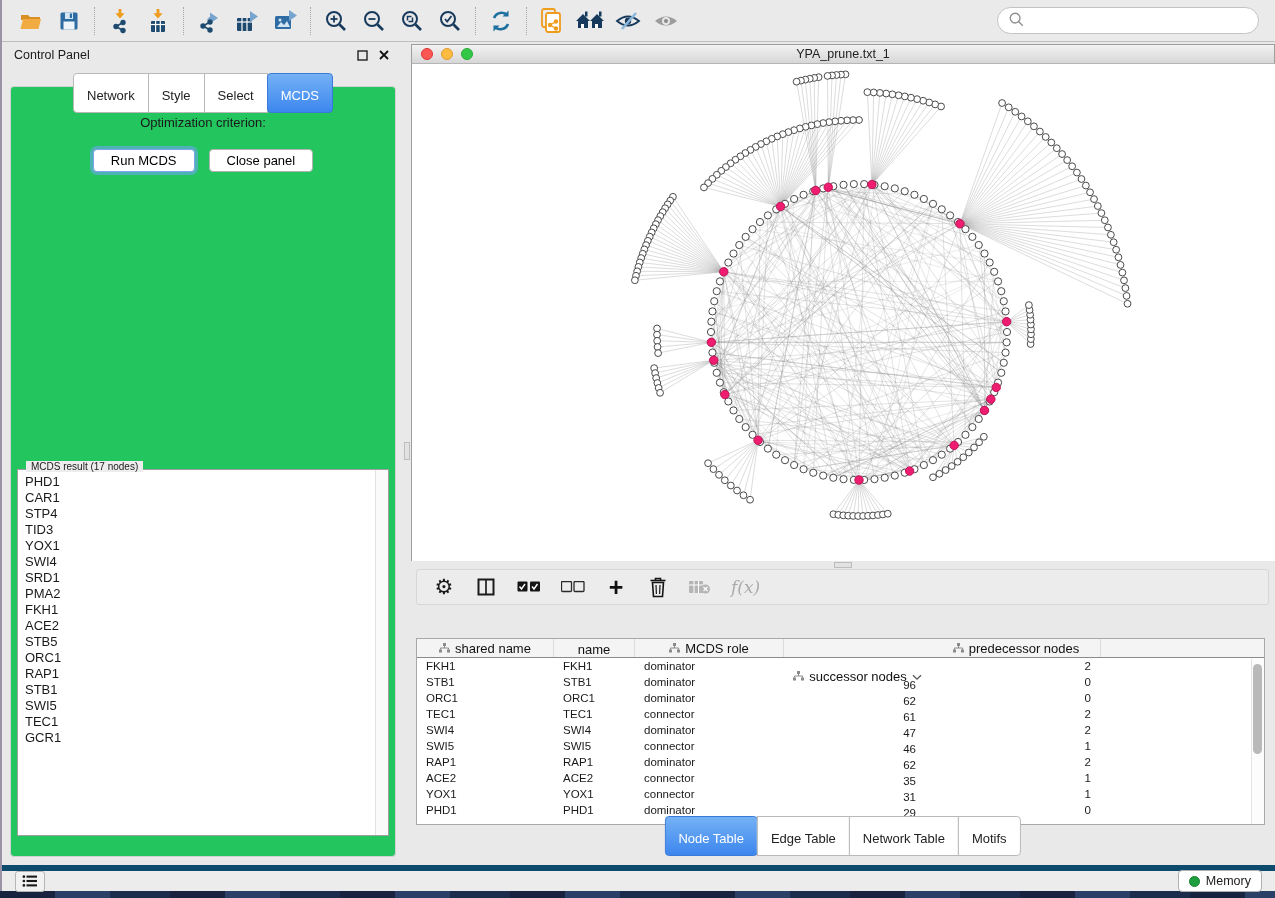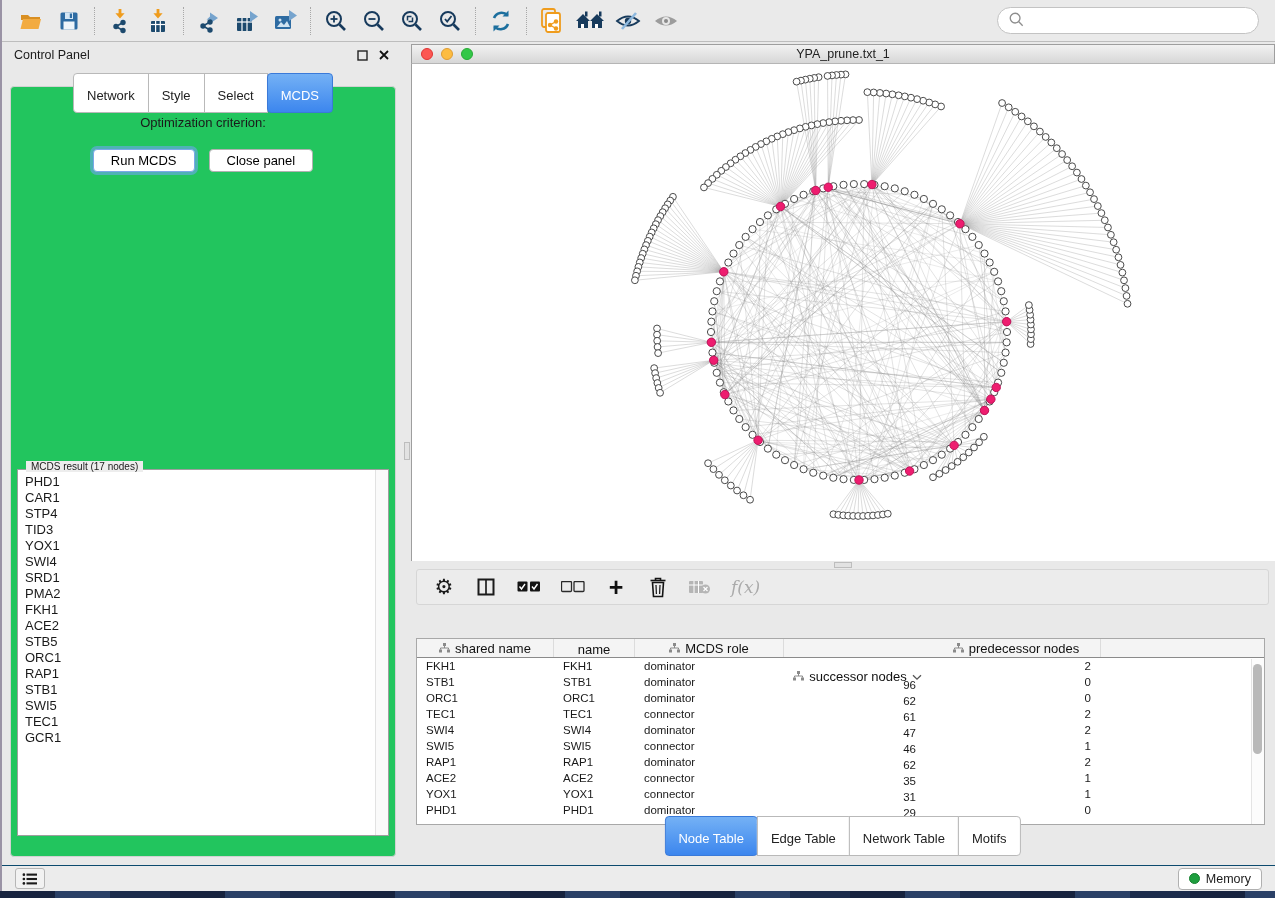--- a/index.html
+++ b/index.html
@@ -91,21 +91,21 @@
   .col-0 { width:137px; } .col-1 { width:81px;align-items:flex-end; } .col-2 { width:149px; } .col-3 { width:148px;margin-top:37px; } .col-4 { width:169px; }
   .td.col-0,.td.col-1,.td.col-2 { padding-left:9px; }
   .td.col-3 { text-align:right; padding-right:16px; }
   .td.col-4 { text-align:right; padding-right:10px; }
   .tscroll { position:absolute; top:20px; right:0; bottom:0; width:13px; background:#fcfcfc; border-left:1px solid #e4e4e4; }
   .tthumb { position:absolute; top:5px; right:2px; width:9px; height:90px; background:#b9b9b9; border-radius:5px; }
   .tp-tabs { position:absolute; bottom:9px; left:50%; transform:translateX(-50%); display:flex; }
 
   
   .status-bar { position:absolute; left:0; right:0; bottom:0; height:26px; background:#ececec;
-    border-top:1px solid #0c4a6e; display:flex; align-items:center; padding:0 13px; }
+    border-top:6px solid #0c4a6e; display:flex; align-items:center; padding:0 13px; }
   .list-btn { width:30px; height:21px; background:#f2f2f2; border:1px solid #b6b6b6; border-radius:3px;
     display:flex; align-items:center; justify-content:center; }
   .memory-btn { margin-left:auto; height:22px; background:#fff; border:1px solid #b0b0b0; border-radius:4px;
     display:flex; align-items:center; gap:6px; padding:0 10px; font-size:12.5px; }
   .mem-dot { width:11px; height:11px; border-radius:50%; background:#1e9e3e; border:1px solid #15812f; }
 </style>
 </head>
 <body>
 
 <div class="desktop-strip"></div>

